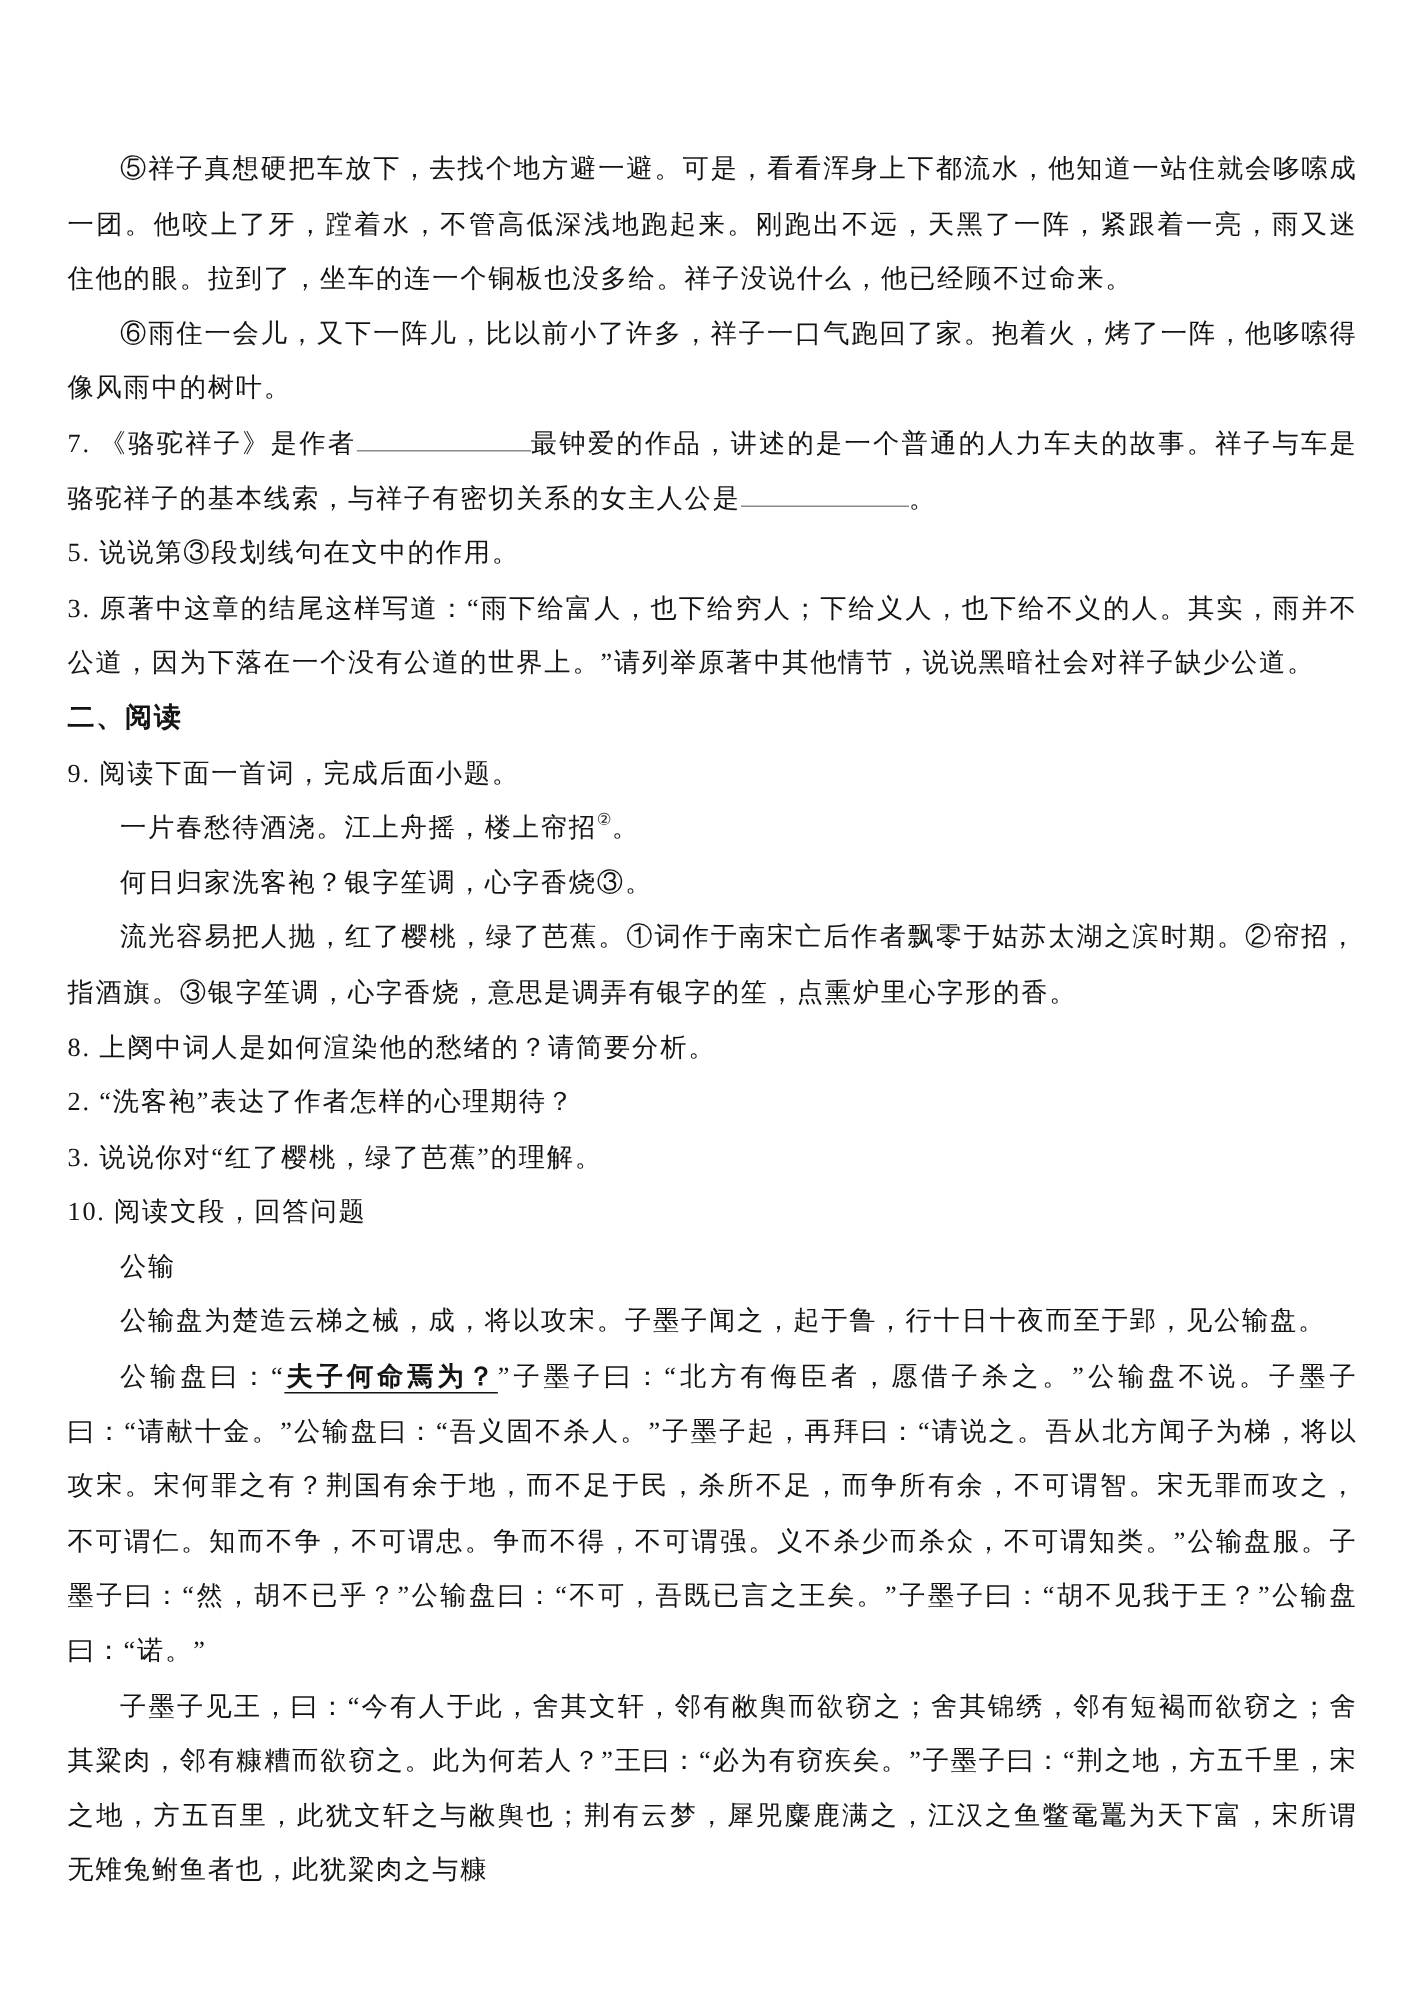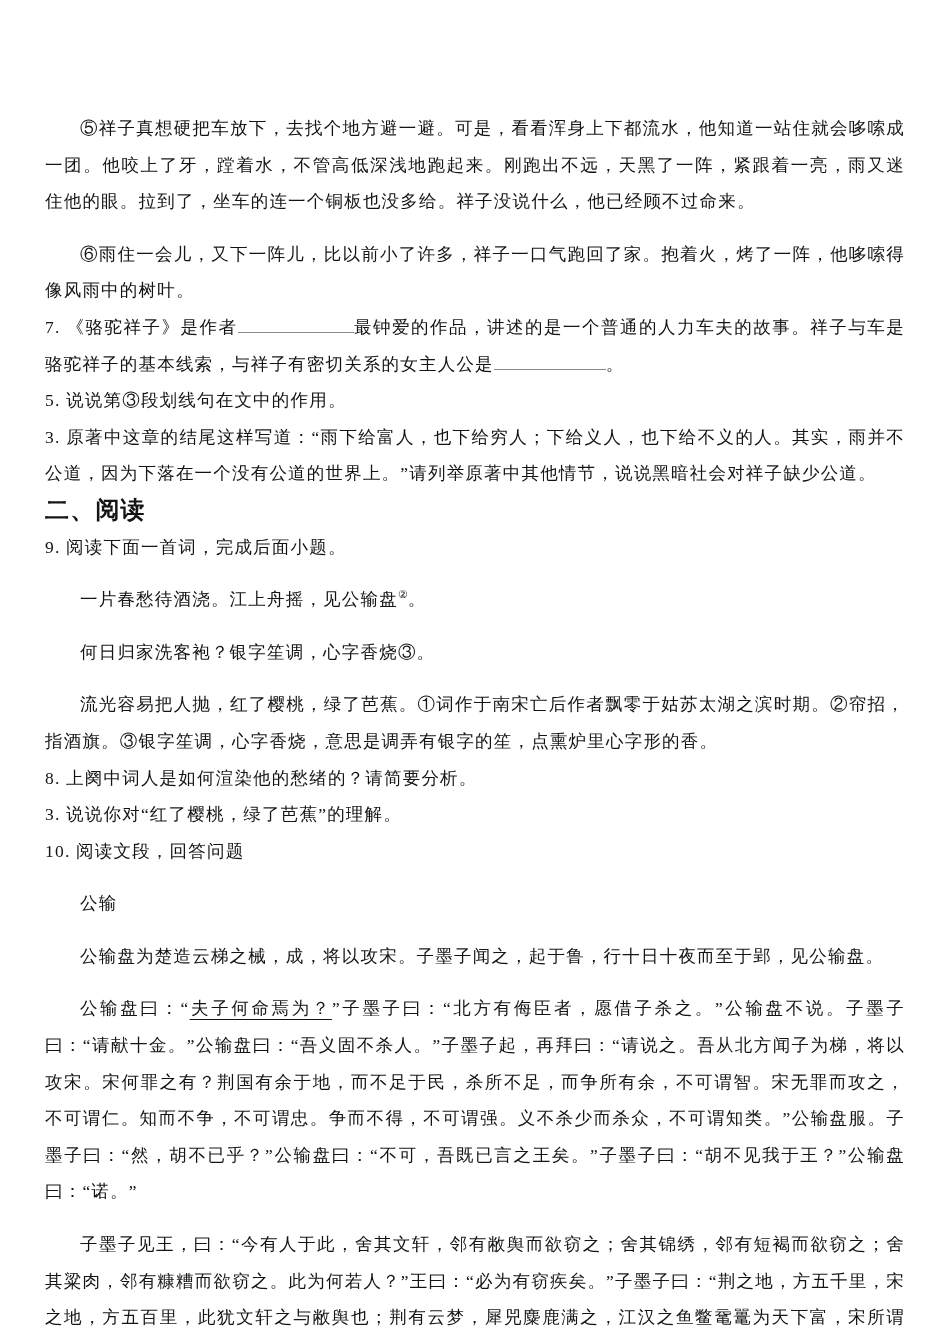--- a/index.html
+++ b/index.html
@@ -9,41 +9,42 @@
     color: #141414;
   }
   .page { padding: 94px 45px 0 45px; }
   p {
     margin: 0;
     font-size: 17.5px;
     line-height: 36.6px;
     letter-spacing: 1.2px;
     text-align: justify;
   }
-  .indent { text-indent: 2em; margin-top: 16px; }
+  .indent { text-indent: 2em; }
   .q { text-indent: 0; }
   .sec-heading {
     margin: 0;
-    font-size: 24px;
+    font-size: 18px;
     line-height: 36.6px;
     letter-spacing: 1.2px;
     font-weight: bold;
   }
   .blank {
     display: inline-block;
     width: 116px;
     height: 0.95em;
     border-bottom: 1.5px solid #8a8a8a;
     vertical-align: baseline;
   }
   .blank2 { width: 112px; }
   .ul-phrase {
     text-decoration: underline;
     text-underline-offset: 5px;
     text-decoration-thickness: 1.2px;
+    font-weight: bold;
   }
   sup.fn {
     font-size: 11px;
     line-height: 0;
     vertical-align: super;
     letter-spacing: 0;
   }
 </style>
 </head>
 <body>
@@ -59,29 +60,30 @@
   <p class="q">5. 说说第③段划线句在文中的作用。</p>
 
   <p class="q">3. 原著中这章的结尾这样写道：“雨下给富人，也下给穷人；下给义人，也下给不义的人。其实，雨并不公道，因为下落在一个没有公道的世界上。”请列举原著中其他情节，说说黑暗社会对祥子缺少公道。</p>
 
   <p class="sec-heading">二、阅读</p>
 
   <p class="q">9. 阅读下面一首词，完成后面小题。</p>
 
 
 
-  <p class="indent"><span>一片春愁待酒浇。江上舟摇，见公输盘</span><sup class="fn">②</sup><span>。</span></p>
+  <p class="indent"><span>一片春愁待酒浇。江上舟摇，楼上帘招</span><sup class="fn">②</sup><span>。</span></p>
 
 
   <p class="indent">何日归家洗客袍？银字笙调，心字香烧③。</p>
 
   <p class="indent">流光容易把人抛，红了樱桃，绿了芭蕉。①词作于南宋亡后作者飘零于姑苏太湖之滨时期。②帘招，指酒旗。③银字笙调，心字香烧，意思是调弄有银字的笙，点熏炉里心字形的香。</p>
 
   <p class="q">8. 上阕中词人是如何渲染他的愁绪的？请简要分析。</p>
 
+  <p class="q">2. “洗客袍”表达了作者怎样的心理期待？</p>
 
   <p class="q">3. 说说你对“红了樱桃，绿了芭蕉”的理解。</p>
 
   <p class="q">10. 阅读文段，回答问题</p>
 
   <p class="indent">公输</p>
 
   <p class="indent">公输盘为楚造云梯之械，成，将以攻宋。子墨子闻之，起于鲁，行十日十夜而至于郢，见公输盘。</p>
 
   <p class="indent"><span>公输盘曰：“</span><span class="ul-phrase">夫子何命焉为？</span><span>”子墨子曰：“北方有侮臣者，愿借子杀之。”公输盘不说。子墨子曰：“请献十金。”公输盘曰：“吾义固不杀人。”子墨子起，再拜曰：“请说之。吾从北方闻子为梯，将以攻宋。宋何罪之有？荆国有余于地，而不足于民，杀所不足，而争所有余，不可谓智。宋无罪而攻之，不可谓仁。知而不争，不可谓忠。争而不得，不可谓强。义不杀少而杀众，不可谓知类。”公输盘服。子墨子曰：“然，胡不已乎？”公输盘曰：“不可，吾既已言之王矣。”子墨子曰：“胡不见我于王？”公输盘曰：“诺。”</span></p>

